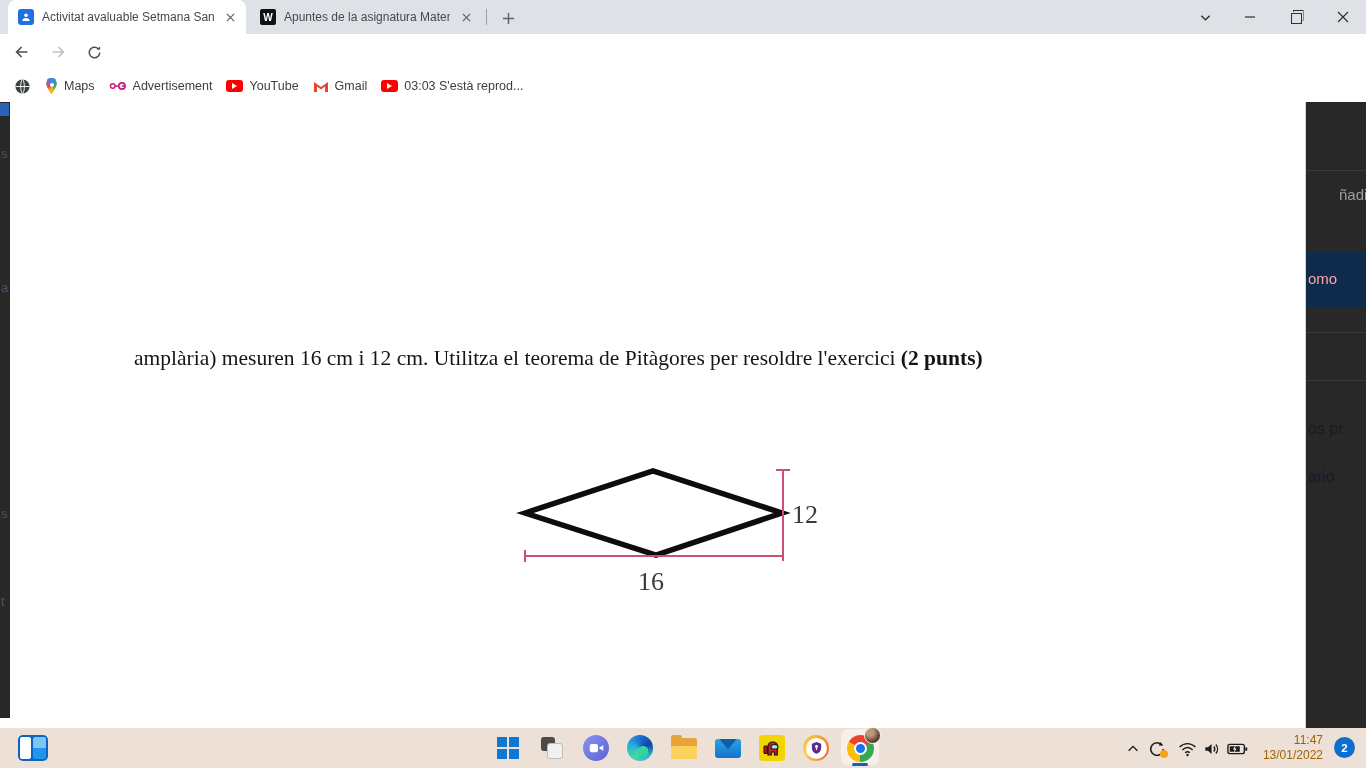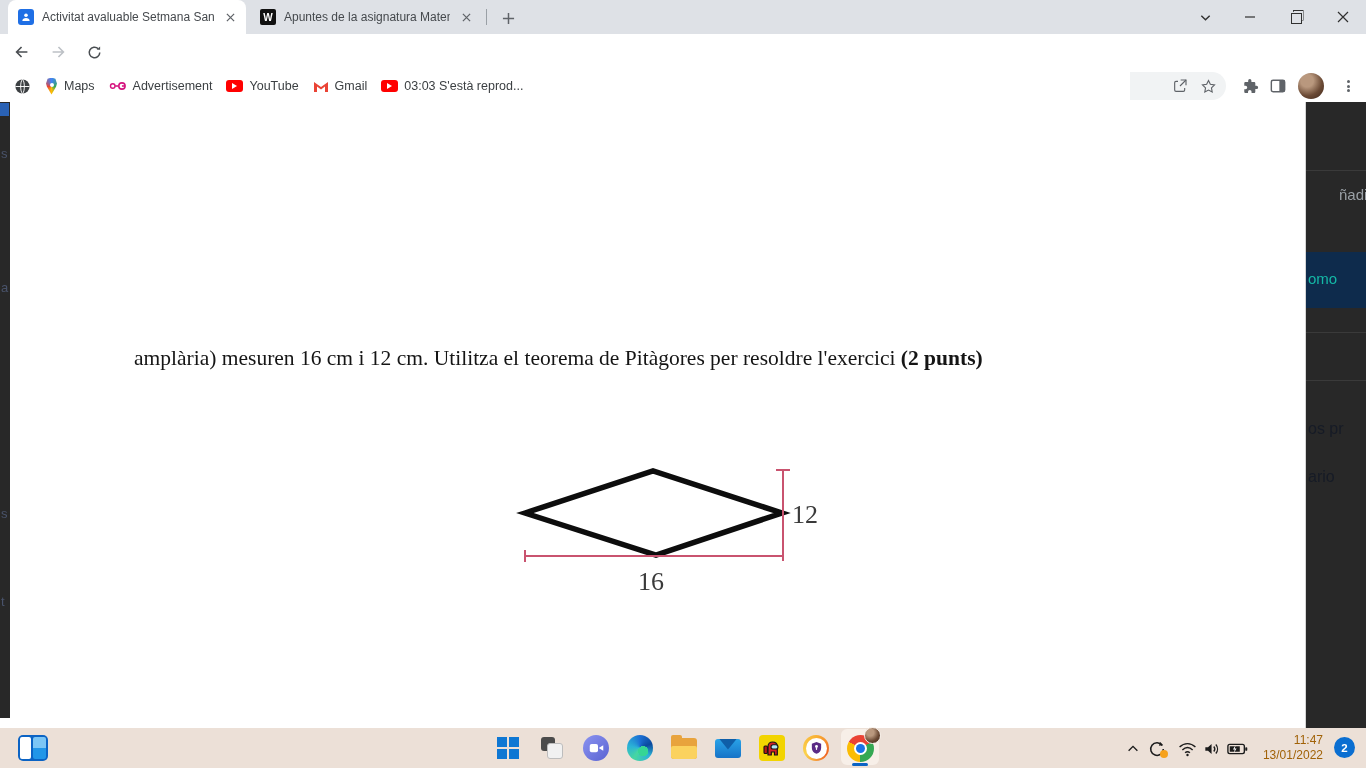--- a/index.html
+++ b/index.html
@@ -30,21 +30,21 @@
   #omnibox{position:absolute;left:114px;top:38px;width:1112px;height:28px;background:#f1f3f4;border-radius:14px;
     display:flex;align-items:center;}
   #url-text{font-size:13.5px;color:#202124;margin-left:8px;flex:1;white-space:nowrap;overflow:hidden;}
   .omni-icon{width:28px;height:28px;display:flex;align-items:center;justify-content:center;flex:0 0 28px;}
   .tb-right{position:absolute;top:38px;width:28px;height:28px;display:flex;align-items:center;justify-content:center;}
   #avatar{position:absolute;left:1298px;top:39px;width:26px;height:26px;border-radius:50%;
     background:radial-gradient(circle at 35% 30%,#b9987e 0 25%,#6b4a35 60%,#3d2418);}
   .kebab span{display:block;width:3px;height:3px;border-radius:50%;background:#5f6368;margin:1.5px auto;}
 
   
-  #bookmarks{position:absolute;left:0;top:70px;width:1130px;height:32px;background:#fff;
+  #bookmarks{position:absolute;left:0;top:70px;width:1366px;height:32px;background:#fff;
     border-bottom:1px solid #e4e6e8;display:flex;align-items:center;}
   .bm{display:flex;align-items:center;margin-left:14px;}
   .bm .bm-label{font-size:12.5px;color:#3c4043;margin-left:6px;white-space:nowrap;}
   .yt-icon{width:17px;height:12px;background:#f00;border-radius:3px;display:flex;align-items:center;justify-content:center;}
   .yt-icon i{display:block;width:0;height:0;border-left:5px solid #fff;border-top:3.5px solid transparent;border-bottom:3.5px solid transparent;}
   .maps-pin{width:13px;height:17px;background:conic-gradient(from 0deg,#4285f4,#34a853,#fbbc05,#ea4335,#4285f4);
     clip-path:polygon(50% 100%,15% 55%,8% 35%,20% 8%,50% 0,80% 8%,92% 35%,85% 55%);position:relative;}
   .maps-pin::after{content:"";position:absolute;left:4.5px;top:5px;width:4px;height:4px;border-radius:50%;background:#fff;}
 
   
@@ -302,21 +302,21 @@
       <div id="blue-chip"></div>
       <span class="lfrag" style="top:44px;">s</span>
       <span class="lfrag" style="top:178px;">a</span>
       <span class="lfrag" style="top:404px;">s</span>
       <span class="lfrag" style="top:492px;">t</span>
     </div>
     <div id="dim-right">
       <div class="seam" style="top:68px;"></div>
       <span class="frag" style="left:2px;top:84px;margin-left:31px;">ñadir</span>
       <div id="navy-band">
-        <span class="frag" style="left:2px;top:18px;color:#14b8a6;">omo</span>
+        <span class="frag" style="left:2px;top:18px;color:#fca5a5;">omo</span>
       </div>
       <div class="seam" style="top:230px;"></div>
       <div class="seam" style="top:278px;"></div>
       <span class="frag frag-dark" style="left:2px;top:318px;">os pr</span>
       <span class="frag frag-dark" style="left:2px;top:366px;">ario</span>
     </div>
   </div>
 
   <div id="taskbar">
     <div id="widgets-btn">

